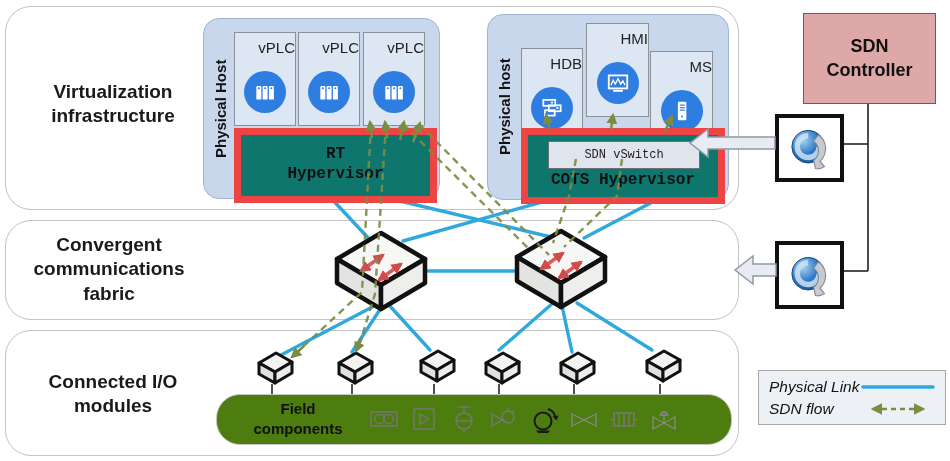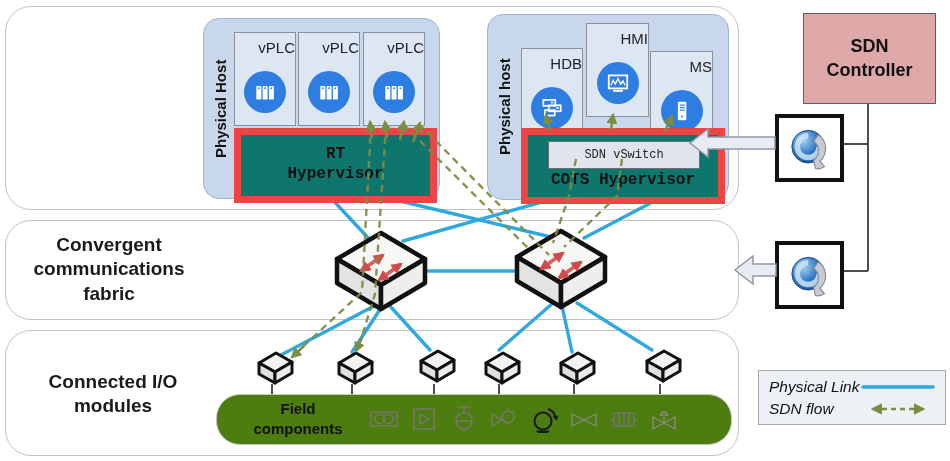--- a/index.html
+++ b/index.html
@@ -48,20 +48,22 @@
 </style>
 </head>
 <body>
 
 <div class="canvas">
 
   <div class="band" style="left:5px;top:6px;width:732px;height:202px;"></div>
   <div class="band" style="left:5px;top:220px;width:732px;height:98px;"></div>
   <div class="band" style="left:5px;top:330px;width:732px;height:124px;"></div>
 
+  <div class="band-label" style="left:18px;top:80px;width:190px;" data-bind="bands.virtualization">Virtualization
+infrastructure</div>
   <div class="band-label" style="left:14px;top:233px;width:190px;" data-bind="bands.fabric">Convergent
 communications
 fabric</div>
   <div class="band-label" style="left:18px;top:370px;width:190px;" data-bind="bands.io">Connected I/O
 modules</div>
 
   <svg class="layer" width="950" height="461">
     <g stroke="#2fa9dd" stroke-width="3.4" stroke-linecap="round">
       <line x1="330" y1="197" x2="371" y2="241"></line>
       <line x1="383" y1="197" x2="551" y2="237"></line>

